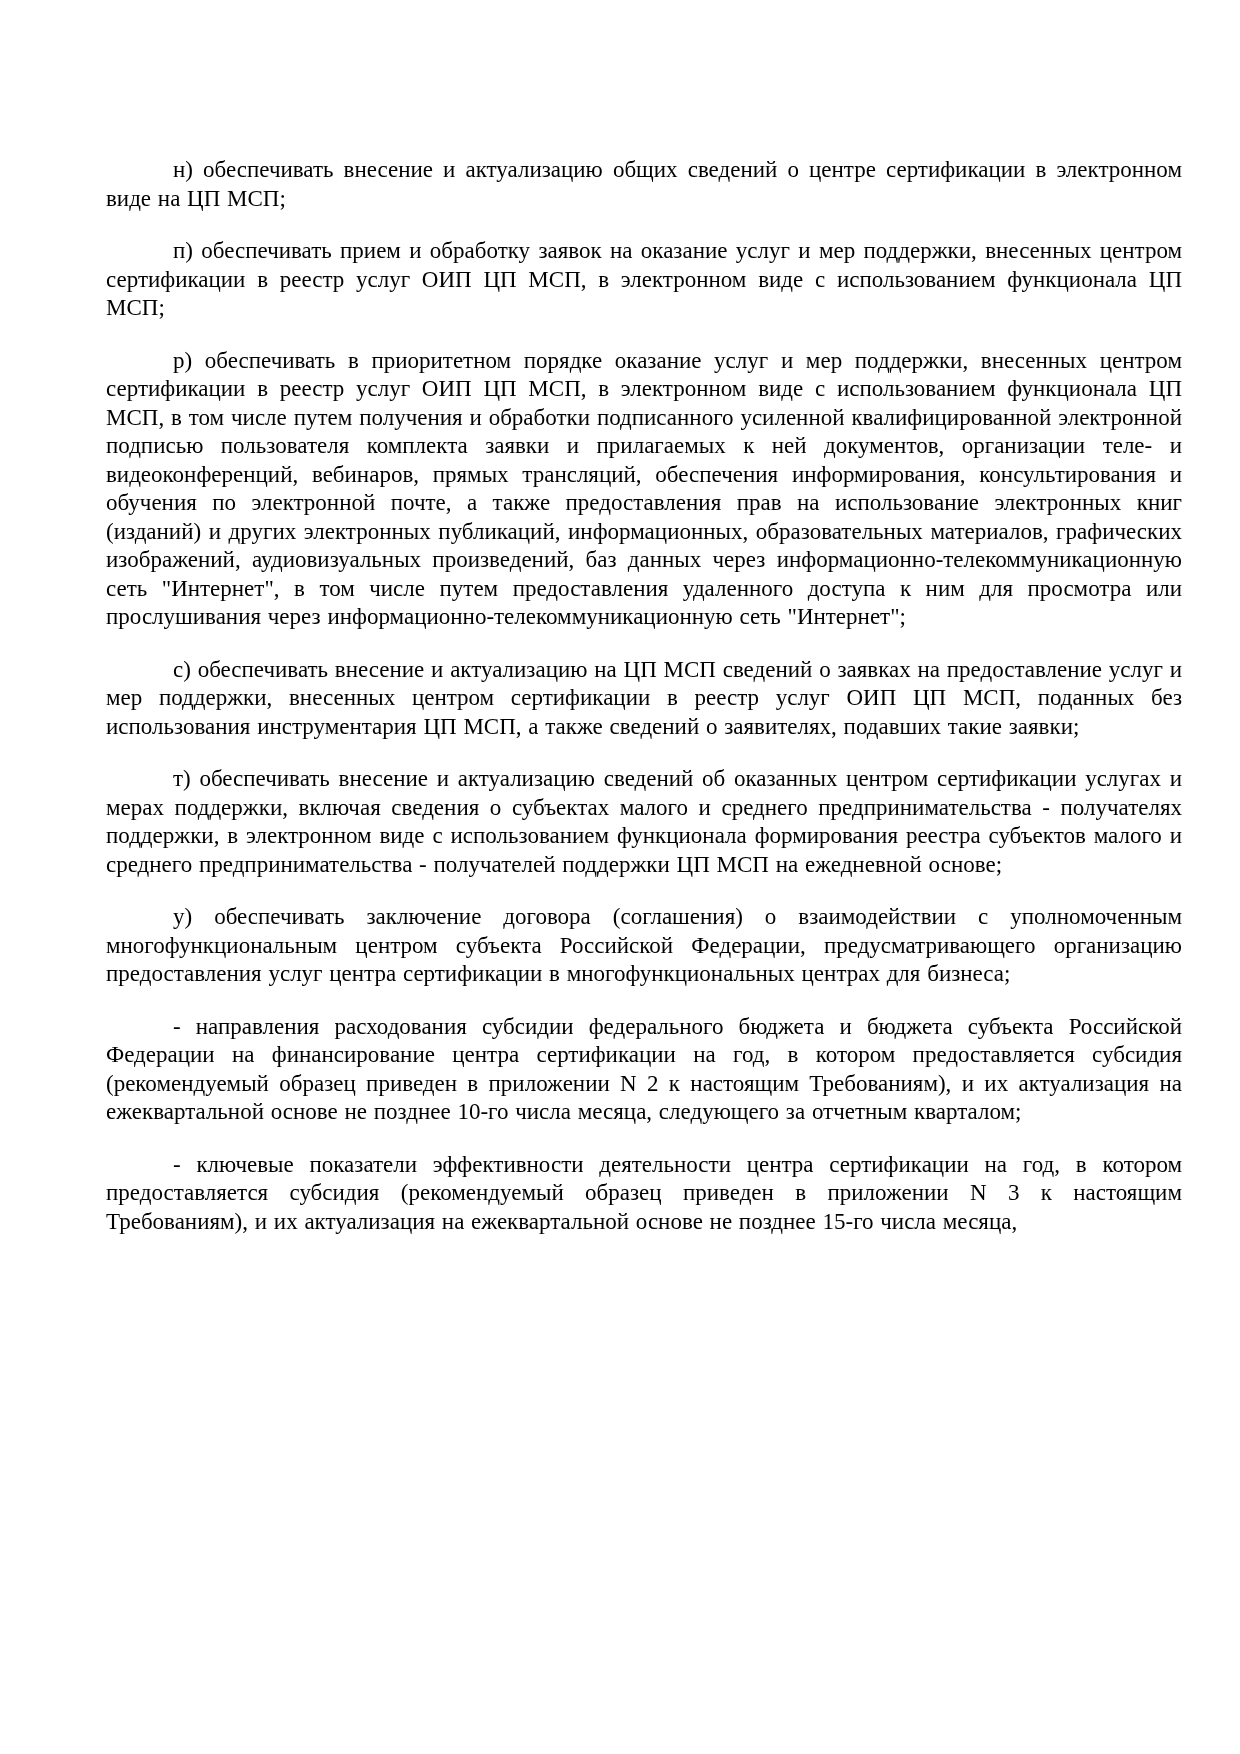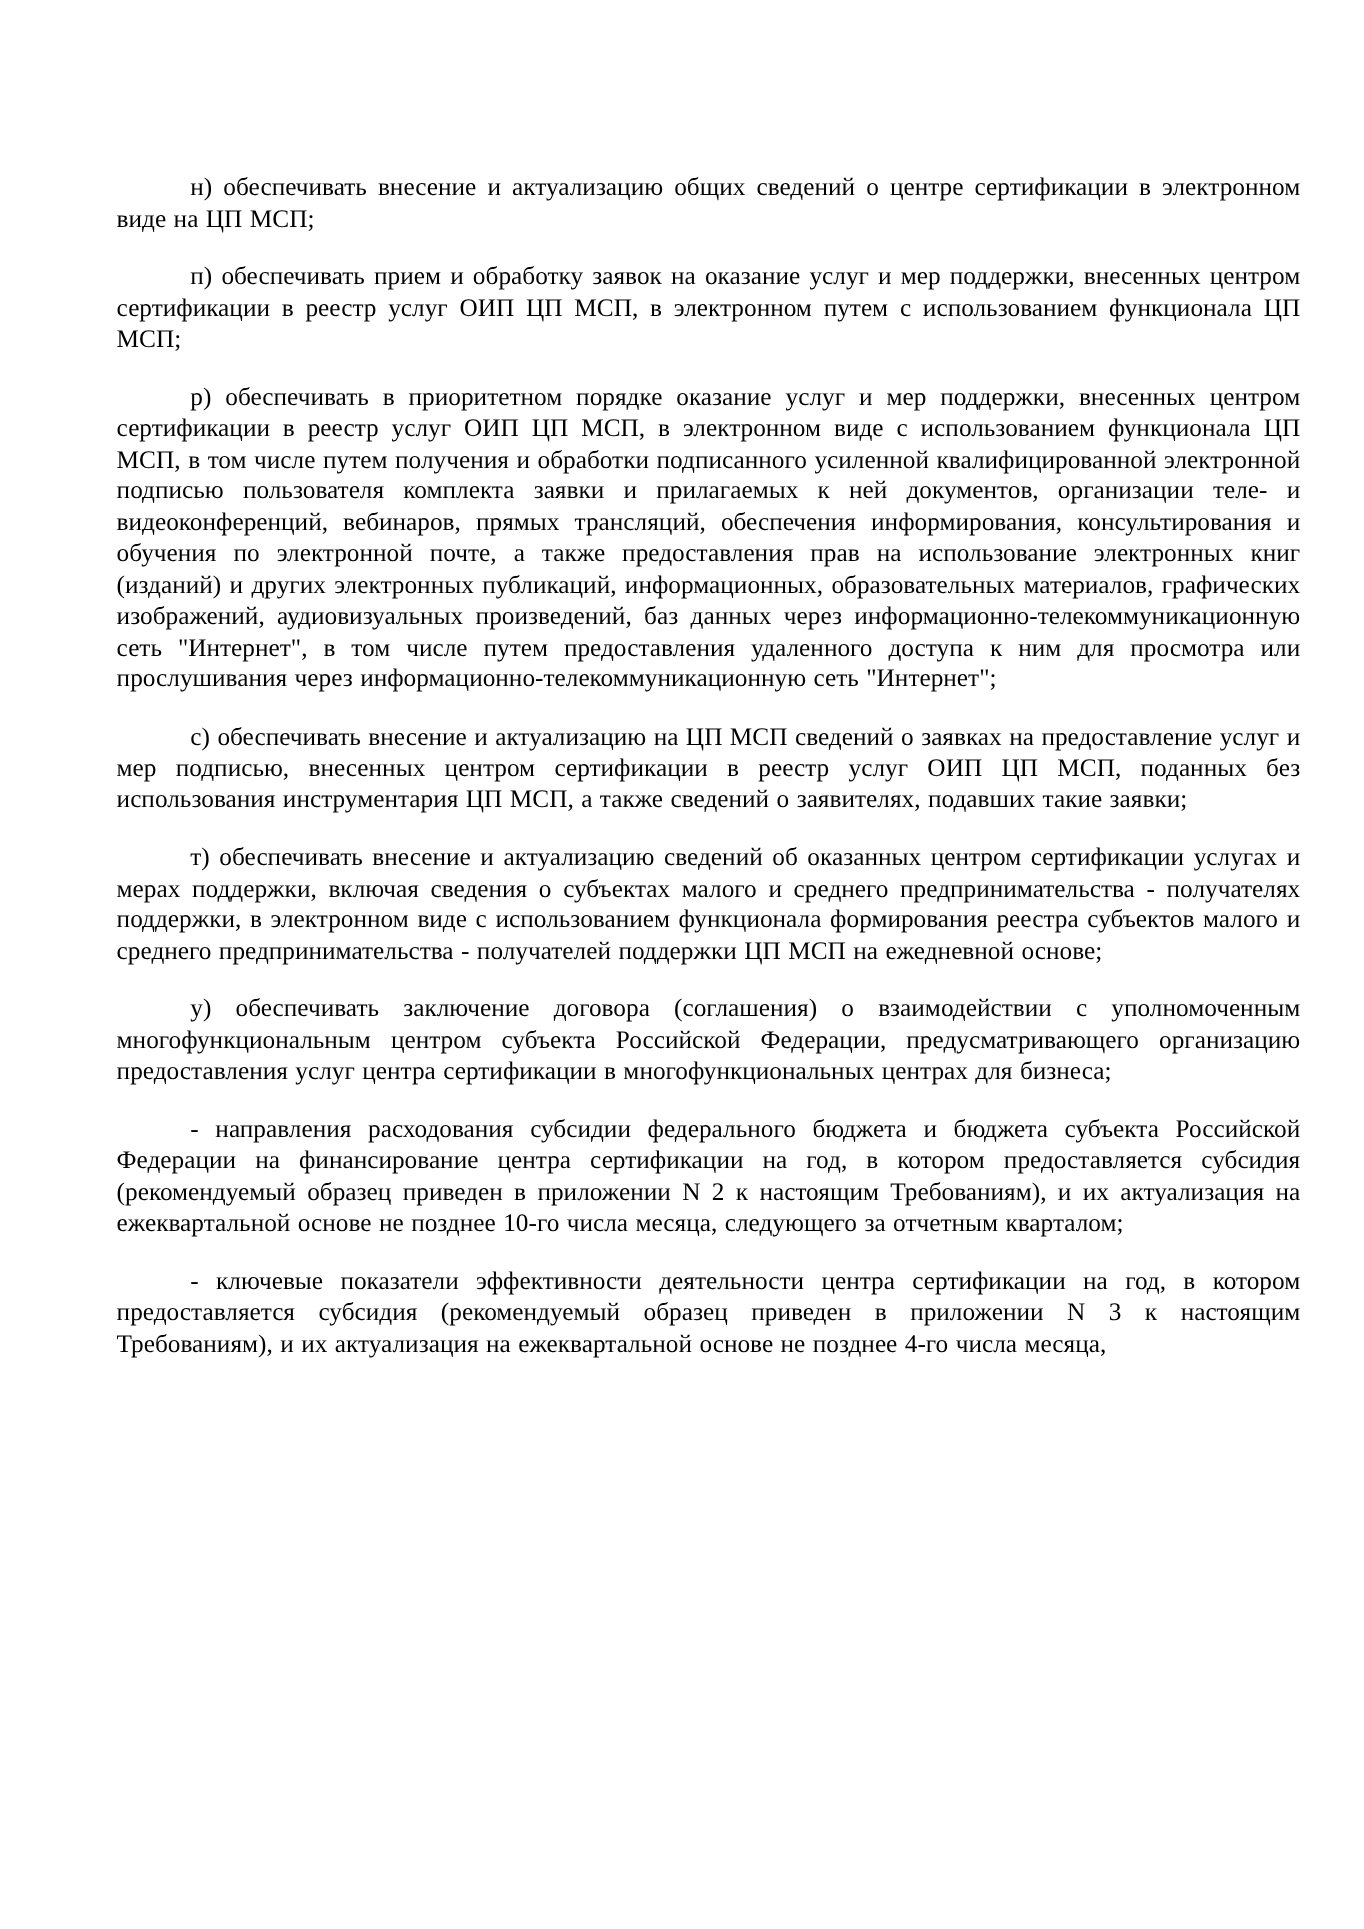--- a/index.html
+++ b/index.html
@@ -31,21 +31,21 @@
     text-indent: 67px;
     word-spacing: 1px;
   }
 </style>
 </head>
 <body>
 
 <div class="page">
   <div class="doc-body">
     <p>н) обеспечивать внесение и актуализацию общих сведений о центре сертификации в электронном виде на ЦП МСП;</p>
-    <p>п) обеспечивать прием и обработку заявок на оказание услуг и мер поддержки, внесенных центром сертификации в реестр услуг ОИП ЦП МСП, в электронном путем с использованием функционала ЦП МСП;</p>
+    <p>п) обеспечивать прием и обработку заявок на оказание услуг и мер поддержки, внесенных центром сертификации в реестр услуг ОИП ЦП МСП, в электронном виде с использованием функционала ЦП МСП;</p>
     <p>р) обеспечивать в приоритетном порядке оказание услуг и мер поддержки, внесенных центром сертификации в реестр услуг ОИП ЦП МСП, в электронном виде с использованием функционала ЦП МСП, в том числе путем получения и обработки подписанного усиленной квалифицированной электронной подписью пользователя комплекта заявки и прилагаемых к ней документов, организации теле- и видеоконференций, вебинаров, прямых трансляций, обеспечения информирования, консультирования и обучения по электронной почте, а также предоставления прав на использование электронных книг (изданий) и других электронных публикаций, информационных, образовательных материалов, графических изображений, аудиовизуальных произведений, баз данных через информационно-телекоммуникационную сеть "Интернет", в том числе путем предоставления удаленного доступа к ним для просмотра или прослушивания через информационно-телекоммуникационную сеть "Интернет";</p>
-    <p>с) обеспечивать внесение и актуализацию на ЦП МСП сведений о заявках на предоставление услуг и мер подписью, внесенных центром сертификации в реестр услуг ОИП ЦП МСП, поданных без использования инструментария ЦП МСП, а также сведений о заявителях, подавших такие заявки;</p>
+    <p>с) обеспечивать внесение и актуализацию на ЦП МСП сведений о заявках на предоставление услуг и мер поддержки, внесенных центром сертификации в реестр услуг ОИП ЦП МСП, поданных без использования инструментария ЦП МСП, а также сведений о заявителях, подавших такие заявки;</p>
     <p>т) обеспечивать внесение и актуализацию сведений об оказанных центром сертификации услугах и мерах поддержки, включая сведения о субъектах малого и среднего предпринимательства - получателях поддержки, в электронном виде с использованием функционала формирования реестра субъектов малого и среднего предпринимательства - получателей поддержки ЦП МСП на ежедневной основе;</p>
     <p>у) обеспечивать заключение договора (соглашения) о взаимодействии с уполномоченным многофункциональным центром субъекта Российской Федерации, предусматривающего организацию предоставления услуг центра сертификации в многофункциональных центрах для бизнеса;</p>
     <p>- направления расходования субсидии федерального бюджета и бюджета субъекта Российской Федерации на финансирование центра сертификации на год, в котором предоставляется субсидия (рекомендуемый образец приведен в приложении N 2 к настоящим Требованиям), и их актуализация на ежеквартальной основе не позднее 10-го числа месяца, следующего за отчетным кварталом;</p>
-    <p>- ключевые показатели эффективности деятельности центра сертификации на год, в котором предоставляется субсидия (рекомендуемый образец приведен в приложении N 3 к настоящим Требованиям), и их актуализация на ежеквартальной основе не позднее 4-го числа месяца,</p>
+    <p>- ключевые показатели эффективности деятельности центра сертификации на год, в котором предоставляется субсидия (рекомендуемый образец приведен в приложении N 3 к настоящим Требованиям), и их актуализация на ежеквартальной основе не позднее 15-го числа месяца,</p>
   </div>
 </div>
 
 </body></html>

